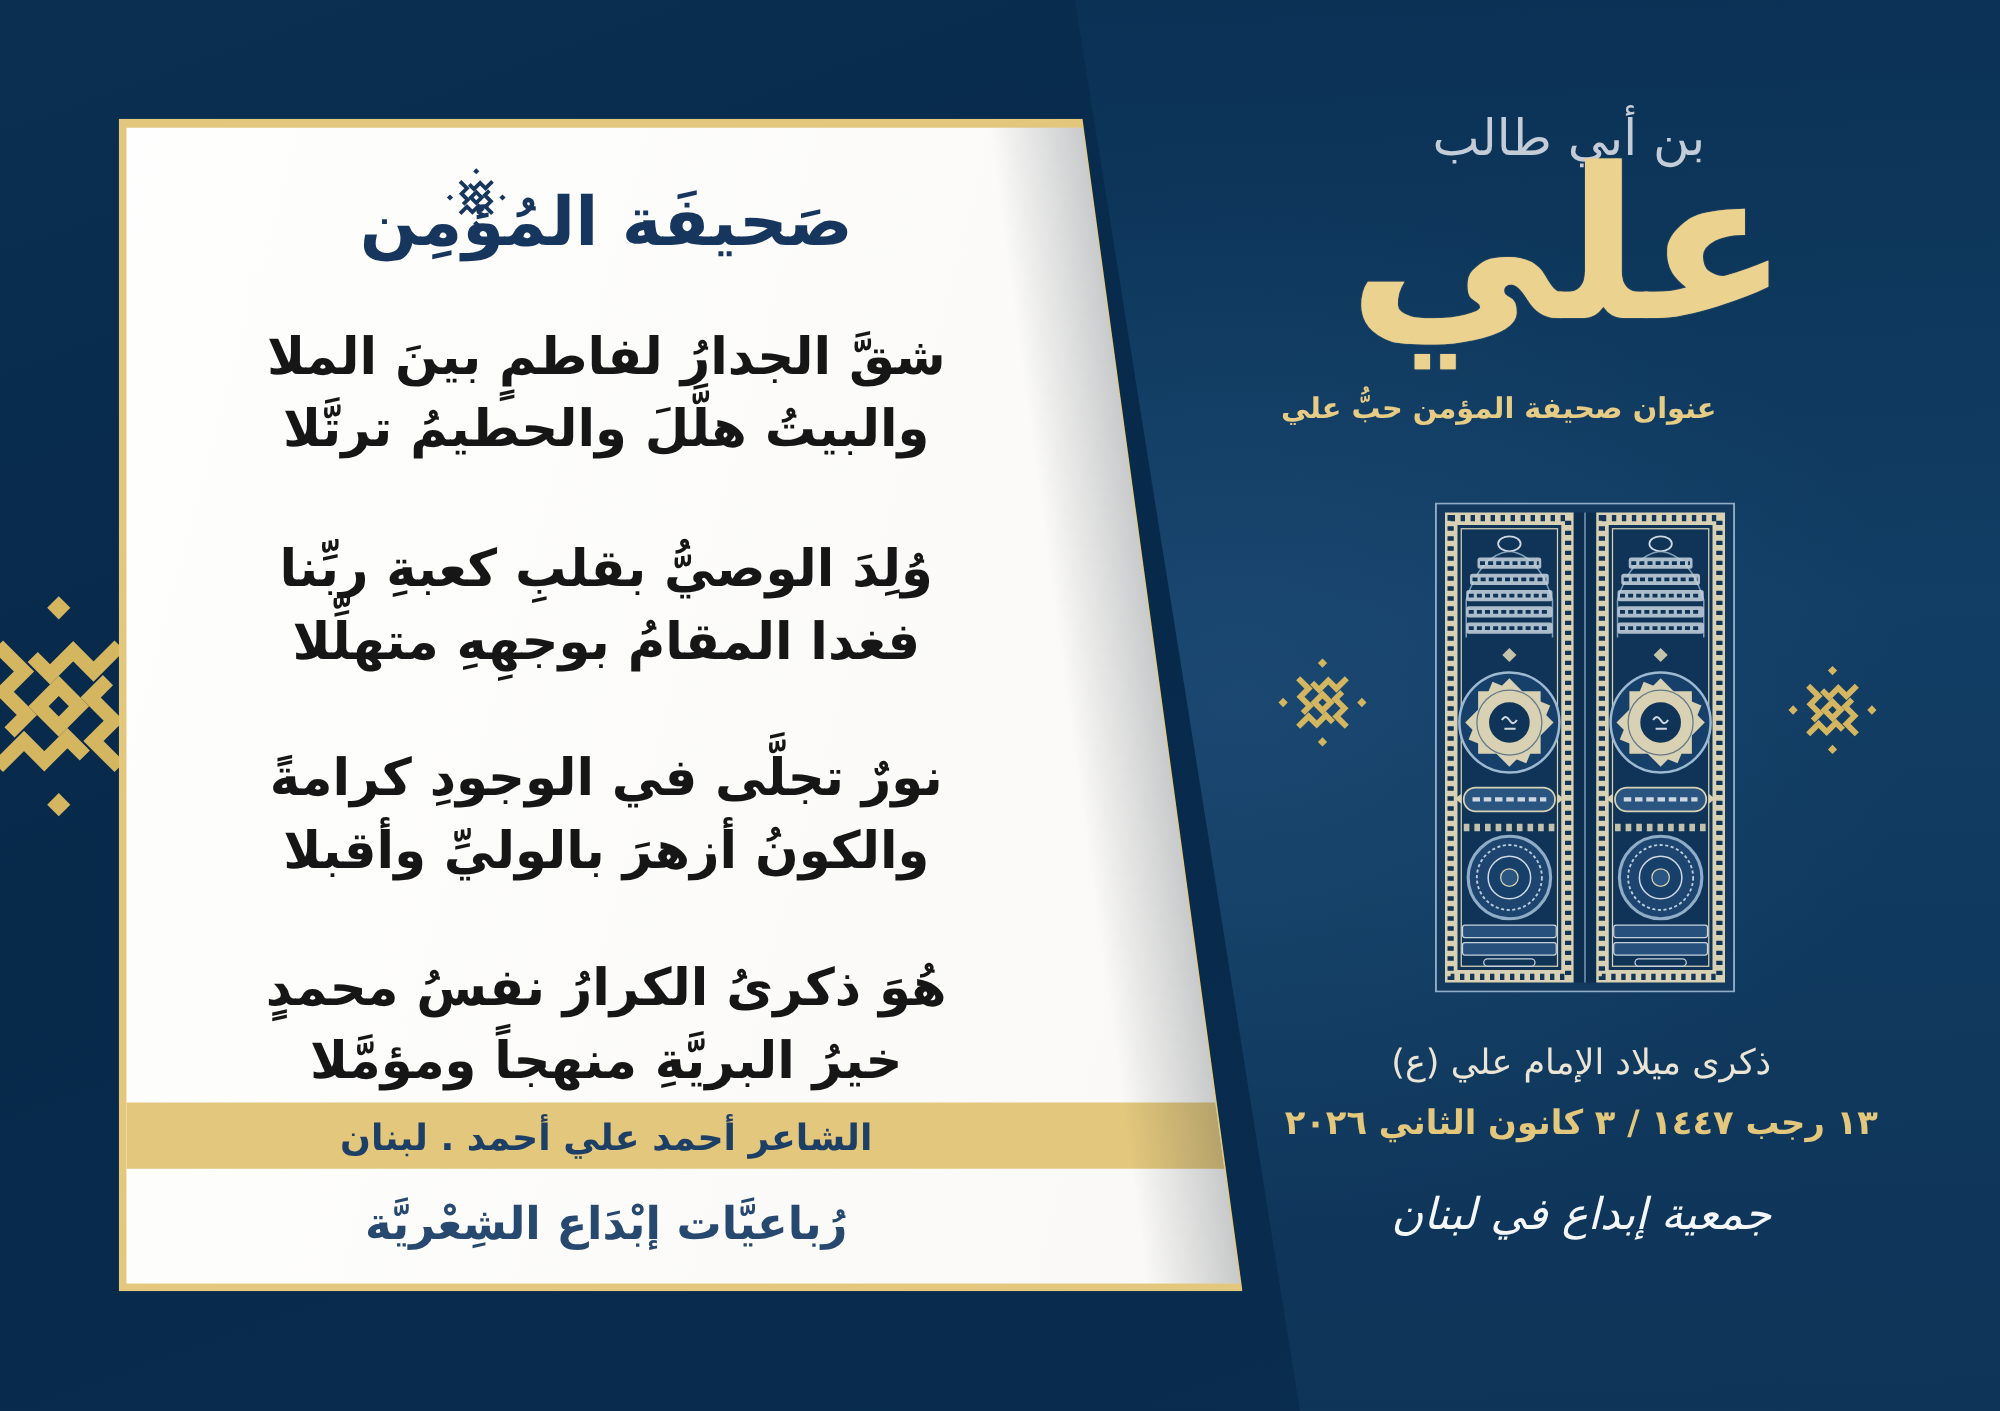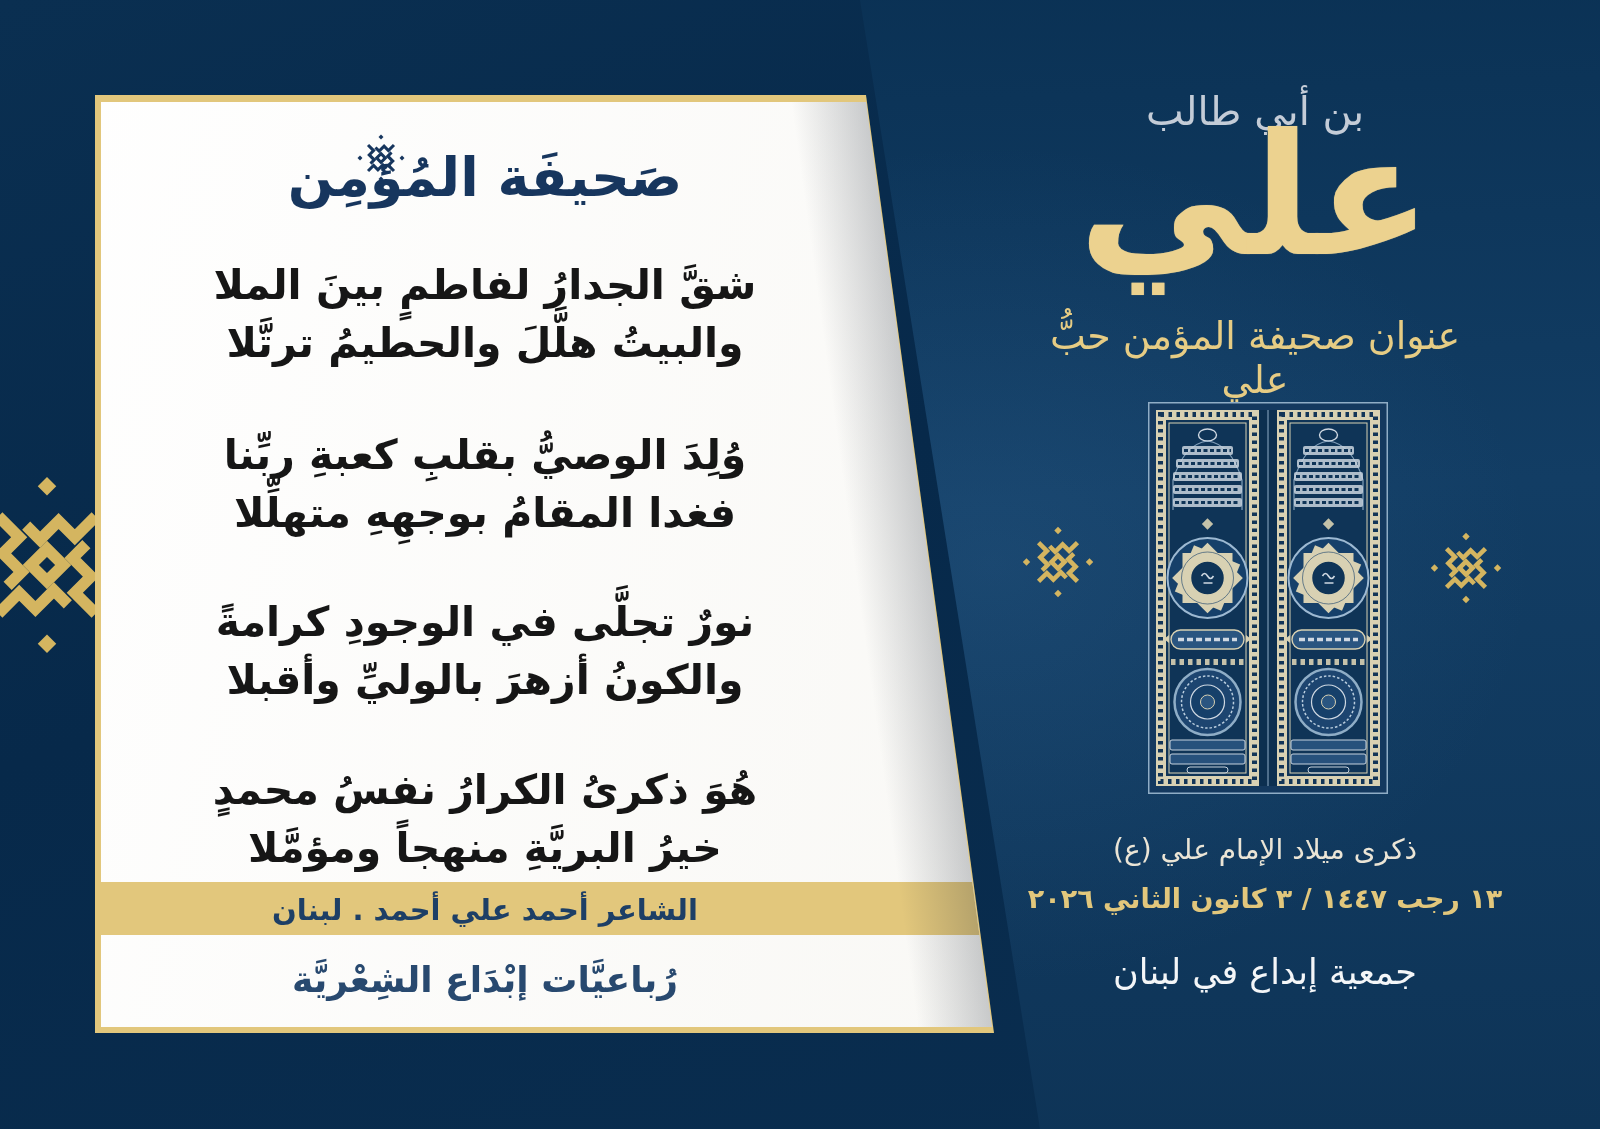--- a/index.html
+++ b/index.html
@@ -50,24 +50,24 @@
   .poet-band-text{
     top:888px;height:44px;line-height:44px;font-size:29px;font-weight:700;color:var(--navy-text,#1d3f66);
   }
   .series-title{
     top:950px;height:60px;line-height:60px;font-size:36px;font-weight:600;color:#28496f;
   }
   
   .rtl-abs{position:absolute;text-align:center;direction:rtl;}
   .cal-lineage{left:1115px;top:88px;width:280px;font-size:40px;line-height:1.15;color:var(--silver,#c4ccd7);}
   .cal-main{left:1035px;top:112px;width:440px;font-size:168px;line-height:1;font-weight:700;color:var(--gold-calligraphy,#ecd28f);text-shadow:0 0 1px rgba(236,210,143,.6);}
-  .cal-caption{left:1030px;top:314px;width:450px;font-size:38px;font-weight:400;color:#e6cc84;}
+  .cal-caption{left:974px;top:314px;width:450px;font-size:23px;font-weight:700;color:#e6cc84;}
   .occasion{left:1035px;top:833px;width:460px;font-size:28px;color:var(--cream-text,#ebe5d6);}
   .date-line{left:1025px;top:872px;width:480px;font-size:27px;font-weight:700;color:var(--gold,#e2c77c);margin-top:11px;}
-  .signature{left:1085px;top:952px;width:360px;font-size:35px;color:var(--white,#f4f6f8);}
+  .signature{left:1085px;top:952px;width:360px;font-size:35px;font-style:italic;color:var(--white,#f4f6f8);}
   
   .kufic{position:absolute;color:var(--gold-deep,#d4b560);}
   .kufic svg,.kufic use{overflow:visible;}
   .kufic-edge{left:-58px;top:460px;width:210px;height:210px;}
   .kufic-door-left{left:1016px;top:520px;width:84px;height:84px;}
   .kufic-door-right{left:1424px;top:526px;width:84px;height:84px;}
   .door{position:absolute;left:1148px;top:402px;width:240px;height:392px;}
   .hidden-defs{position:absolute;width:0;height:0;overflow:hidden;}
 </style>
 </head>

